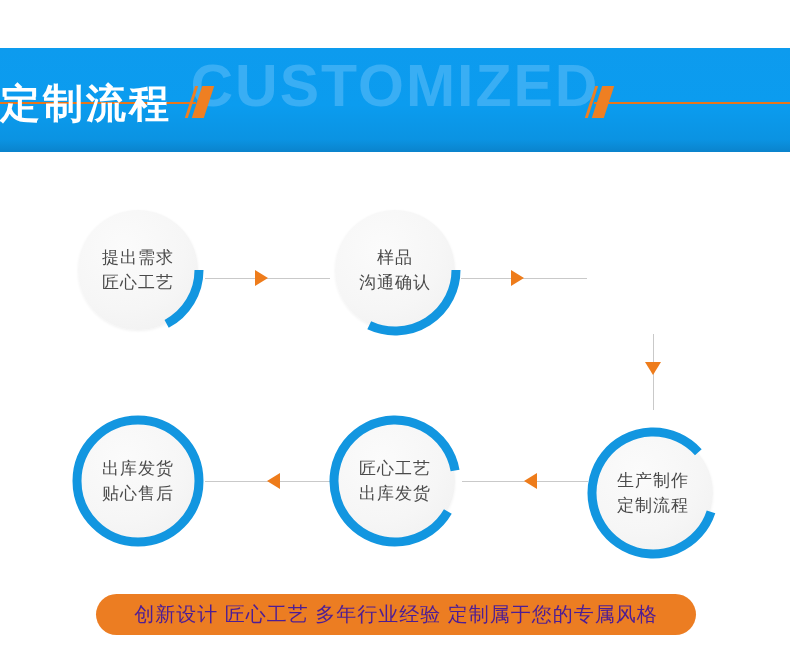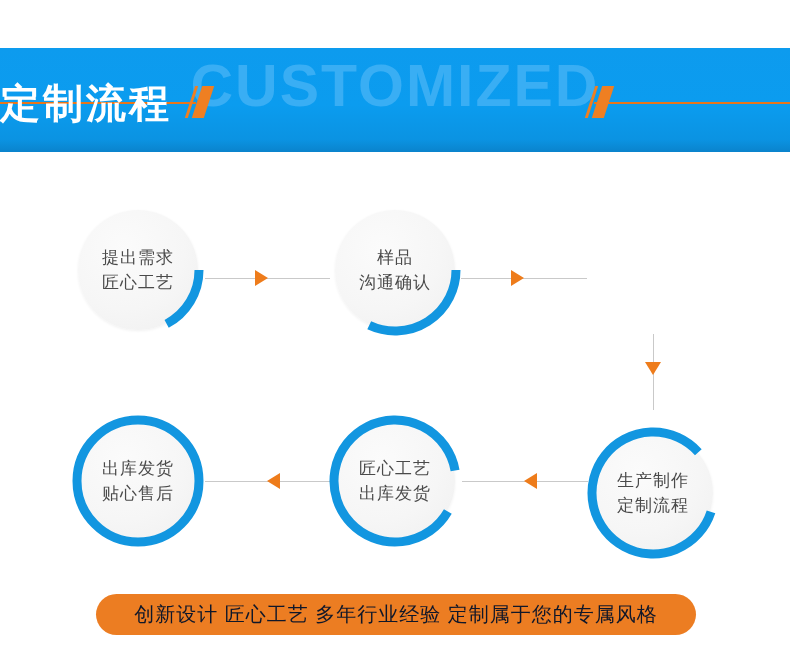--- a/index.html
+++ b/index.html
@@ -171,21 +171,21 @@
     position:absolute;
     left:96px; top:594px;
     width:600px; height:41px;
     background:#ec7d22;
     border-radius:21px;
     display:flex;
     align-items:center;
     justify-content:center;
   }
   #footer-text{
-    color:#0f172a;
+    color:#4c1d95;
     font-size:20px;
     letter-spacing:1px;
     white-space:nowrap;
     font-weight:500;
   }
 </style>
 </head>
 <body>
 
 <div id="header-banner">

